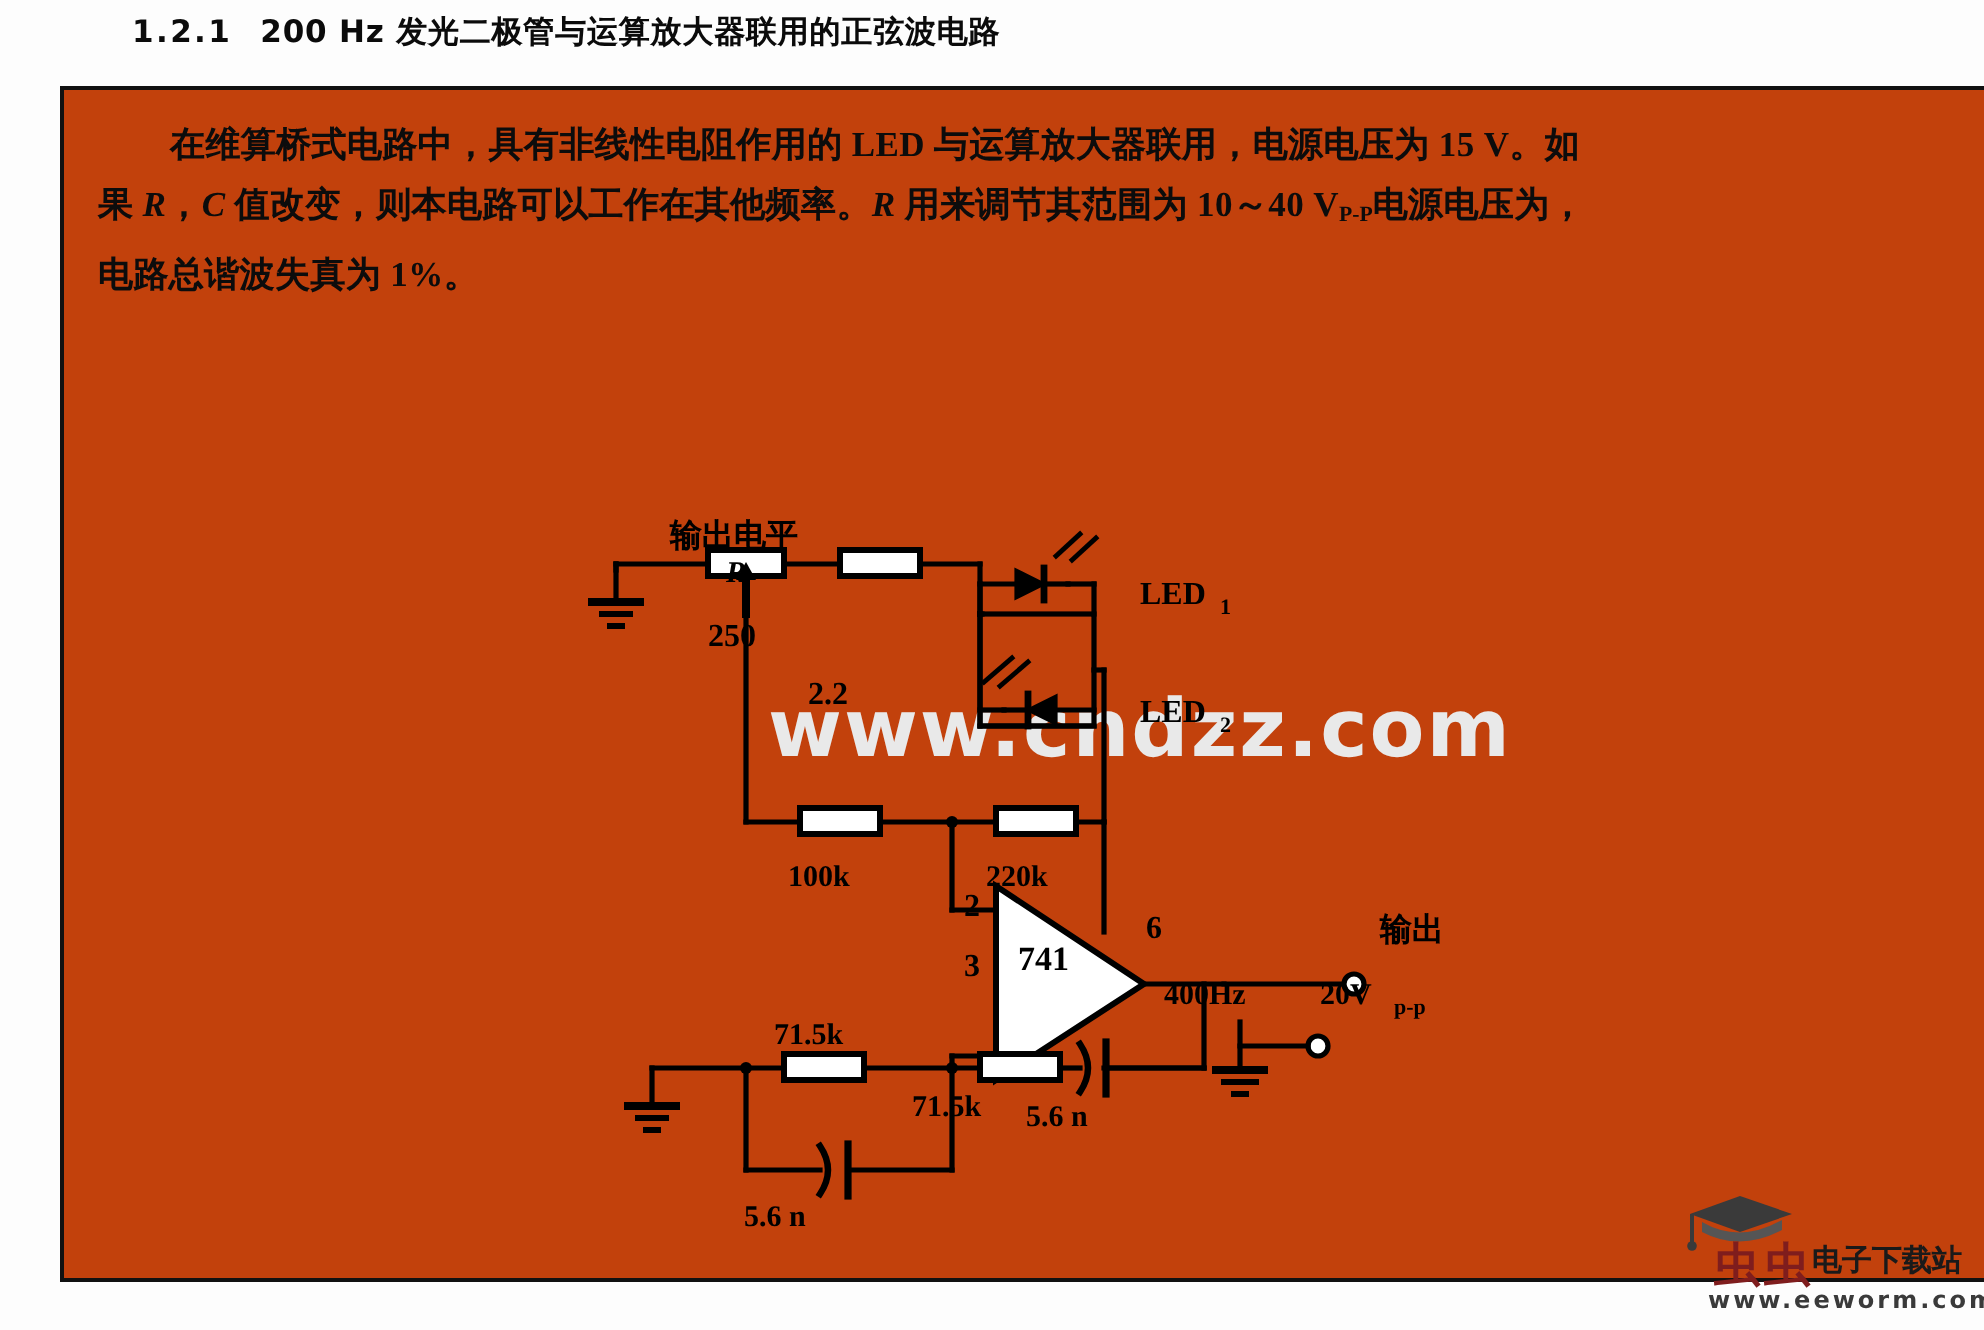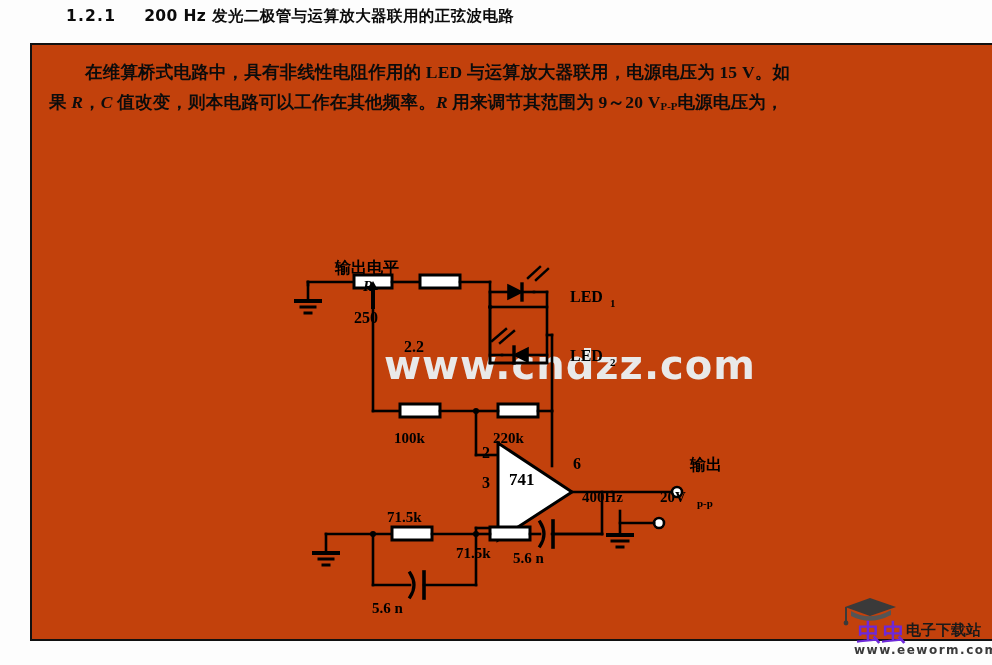--- a/index.html
+++ b/index.html
@@ -22,21 +22,21 @@
   #heading {
     position: absolute;
     left: 66px; top: 6px;
     font-family: "DejaVu Sans", "Liberation Sans", sans-serif;
     font-weight: 700;
     font-size: 15.5px;
     letter-spacing: 0.4px;
     white-space: nowrap;
     color: #0b0b0b;
   }
-  #heading .num { letter-spacing: 1.2px; margin-right: 28px; }
+  #heading .num { letter-spacing: 1.2px; margin-right: 14px; }
   
   #frame {
     position: absolute;
     left: 30px; top: 43px;
     width: 991px; height: 598px;
     border: 2.5px solid #111;
     background: #c2410c;
     box-sizing: border-box;
   }
   
@@ -86,21 +86,21 @@
   #logo {
     position: absolute;
     left: 833px; top: 595px;
     width: 160px; height: 66px;
   }
   #logo .cap { position: absolute; left: 8px; top: 1px; }
   #logo .bugs {
     position: absolute; left: 24px; top: 22px;
     font-family: "DejaVu Sans", "Liberation Sans", sans-serif;
     font-weight: 700; font-size: 23px;
-    color: #6d28d9; letter-spacing: 2px;
+    color: #7f1d1d; letter-spacing: 2px;
     white-space: nowrap;
   }
   #logo .sitename {
     position: absolute; left: 73px; top: 26px;
     font-family: "DejaVu Sans", "Liberation Sans", sans-serif;
     font-weight: 700; font-size: 15px;
     color: #1a1a1a; letter-spacing: 0px;
     white-space: nowrap;
     text-align: center;
   }
@@ -118,21 +118,22 @@
 <div id="page">
 
   <div id="heading">
     <span class="num">1.2.1</span><span class="cjk">200 Hz 发光二极管与运算放大器联用的正弦波电路</span>
   </div>
 
   <div id="frame">
 
     <div id="para">
       <span class="indent"></span><span>在维算桥式电路中，具有非线性电阻作用的 LED 与运算放大器联用，电源电压为 15 V。如</span><br>
-      <span>果 </span><i>R</i><span>，</span><i>C</i><span> 值改变，则本电路可以工作在其他频率。</span><i>R</i><span> 用来调节其范围为 9～20 V</span><sub>P-P</sub><span>电源电压为，</span><br>
+      <span>果 </span><i>R</i><span>，</span><i>C</i><span> 值改变，则本电路可以工作在其他频率。</span><i>R</i><span> 用来调节其范围为 10～40 V</span><sub>P-P</sub><span>电源电压为，</span><br>
+      <span>电路总谐波失真为 1%。</span>
     </div>
 
     <div id="wm-mid">www.cndzz.com</div>
 
     <svg id="circuit" viewBox="0 0 921 594">
       <g stroke="#000" stroke-width="2.6" fill="none" stroke-linecap="square">
 
         <line x1="276" y1="240" x2="276" y2="237"></line>
         <line x1="276" y1="237" x2="324" y2="237"></line>
 

